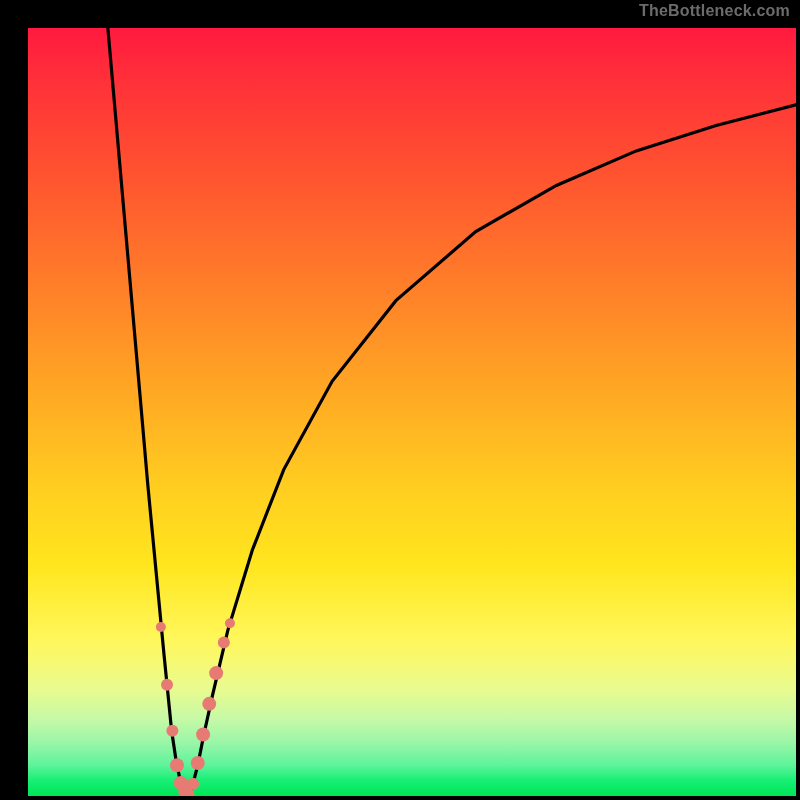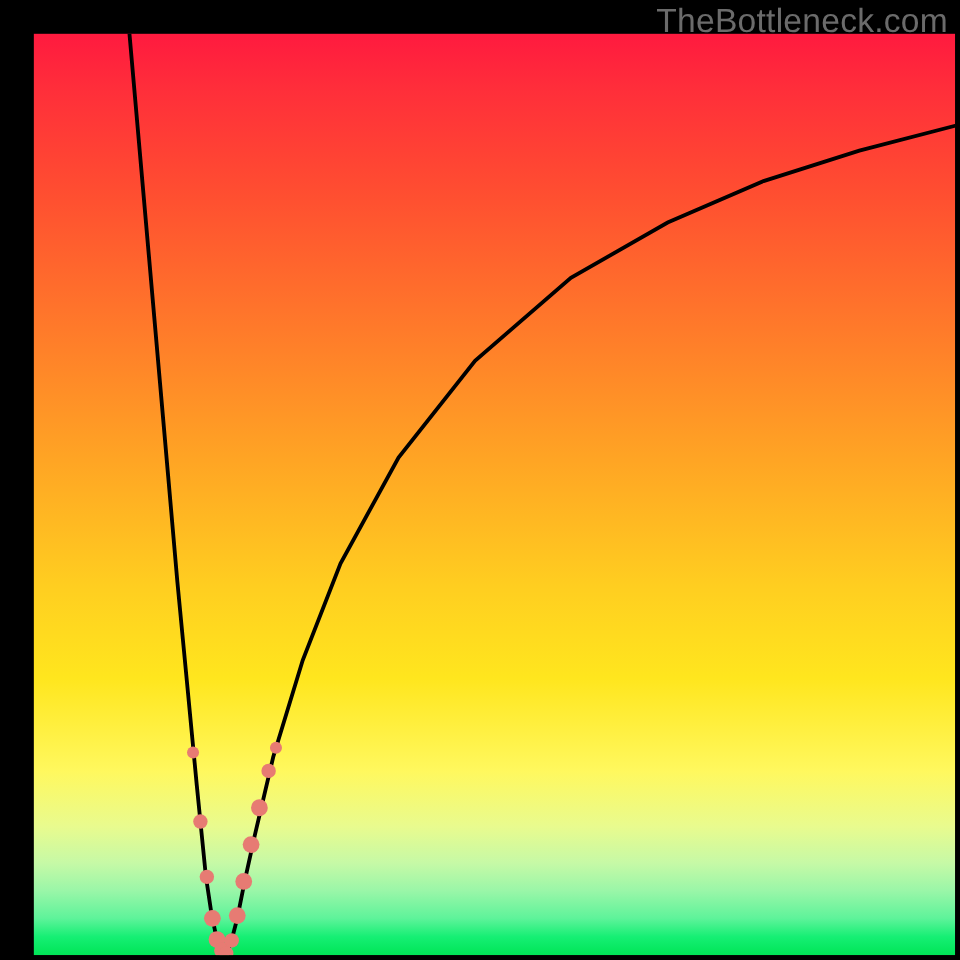--- a/index.html
+++ b/index.html
@@ -14,22 +14,22 @@
     position: relative;
     width: 800px;
     height: 800px;
     background: #000;
   }
   .attribution {
     position: absolute;
     top: 2px;
     right: 10px;
     font-family: Arial, Helvetica, sans-serif;
-    font-size: 28px;
-    font-weight: 400;
+    font-size: 16px;
+    font-weight: 700;
     color: #6b6b6b;
     letter-spacing: 0.2px;
     z-index: 5;
     margin-left: 40px;
   }
   .plot {
     position: absolute;
     left: 28px;
     top: 28px;
     width: 768px;

